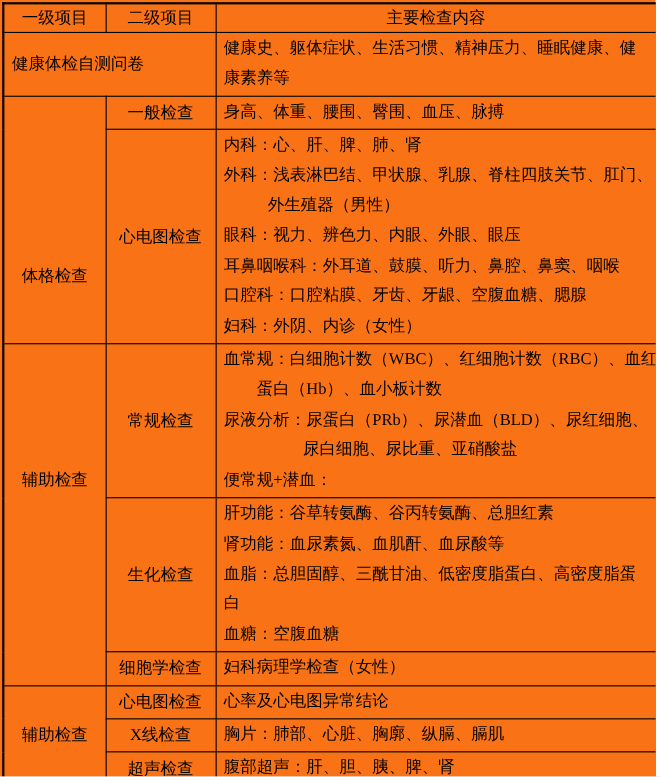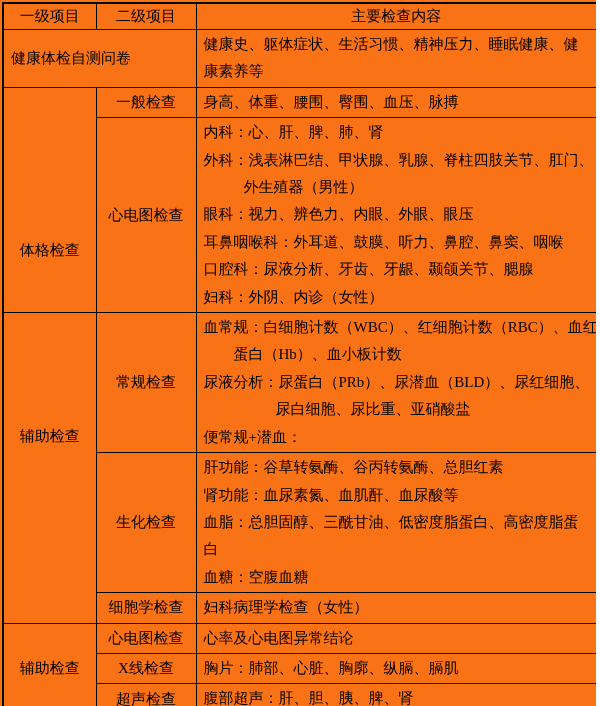--- a/index.html
+++ b/index.html
@@ -91,21 +91,21 @@
     <tr>
       <td class="l2">
         <span>心电图检查</span>
       </td>
       <td class="content">
         <div class="line"><span class="lbl">内科：</span><span class="txt">心、肝、脾、肺、肾</span></div>
         <div class="line"><span class="lbl">外科：</span><span class="txt">浅表淋巴结、甲状腺、乳腺、脊柱四肢关节、肛门、</span></div>
         <div class="line ind40"><span class="txt">外生殖器（男性）</span></div>
         <div class="line"><span class="lbl">眼科：</span><span class="txt">视力、辨色力、内眼、外眼、眼压</span></div>
         <div class="line"><span class="lbl">耳鼻咽喉科：</span><span class="txt">外耳道、鼓膜、听力、鼻腔、鼻窦、咽喉</span></div>
-        <div class="line"><span class="lbl">口腔科：</span><span class="txt">尿液分析、牙齿、牙龈、颞颌关节、腮腺</span></div>
+        <div class="line"><span class="lbl">口腔科：</span><span class="txt">口腔粘膜、牙齿、牙龈、空腹血糖、腮腺</span></div>
         <div class="line"><span class="lbl">妇科：</span><span class="txt">外阴、内诊（女性）</span></div>
       </td>
     </tr>
 
     <tr>
       <td class="l1" rowspan="3">
         <span class="off-up">辅助检查</span>
       </td>
       <td class="l2">
         <span>常规检查</span>

